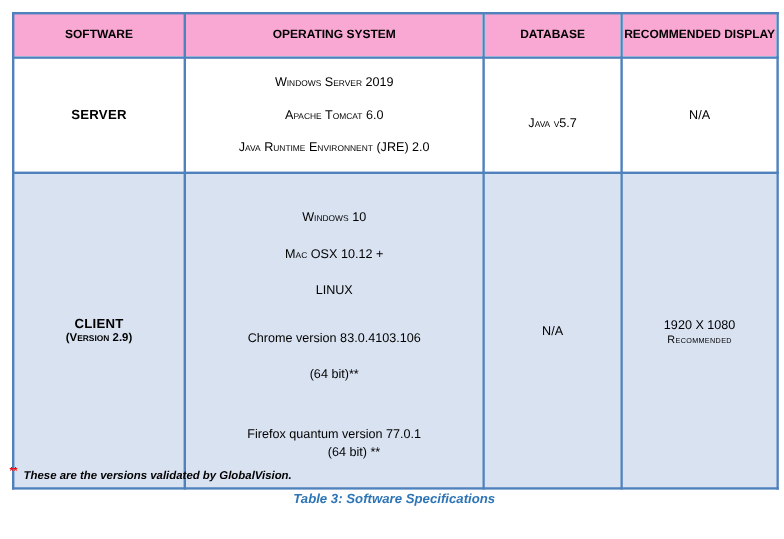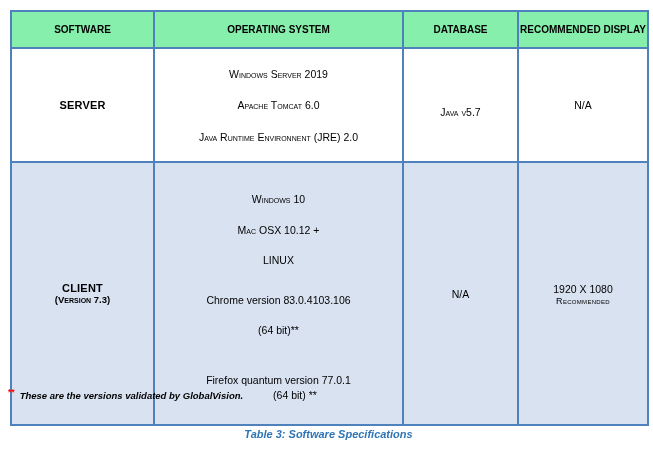--- a/index.html
+++ b/index.html
@@ -24,36 +24,36 @@
     vertical-align: middle;
     overflow: hidden;
   }
   col.c-software { width: 143px; }
   col.c-os       { width: 249px; }
   col.c-db       { width: 115px; }
   col.c-disp     { width: 130px; }
 
   tr.header-row th {
     height: 37px;
-    background: #86efac;
+    background: #f9a8d4;
     font-size: 10px;
     font-weight: bold;
     line-height: 13px;
   }
   tr.server-row td { height: 96px; background: #ffffff; }
   tr.client-row td { height: 263px; background: #d9e2f1; }
 
   .sc { font-variant: small-caps; }
   .cell-title { font-size: 11px; font-weight: bold; letter-spacing: .2px; }
   .cell-sub   { font-size: 9.5px; font-weight: bold; }
   .body-line  { font-size: 10.5px; line-height: 14px; }
 
   td.v-stack-even { vertical-align: middle; }
   .stack-even {
-    height: 112px;
+    height: 94px;
     display: flex; flex-direction: column;
     justify-content: space-evenly; align-items: center;
   }
   td.v-top { vertical-align: top; }
   td.v-top .body-line { margin-top: 14px; }
 
   td.client-os { vertical-align: top; }
   .client-os-stack { display: flex; flex-direction: column; align-items: center; }
   .client-os-stack .l0 { margin-top: 7px; }
   .client-os-stack .l1 { margin-top: 17px; }
@@ -125,21 +125,21 @@
         <div class="body-line sc">Java v5.7</div>
       </td>
       <td>
         <div class="body-line">N/A</div>
       </td>
     </tr>
 
     <tr class="client-row">
       <td>
         <div class="cell-title">CLIENT</div>
-        <div class="cell-sub sc">(Version 7.3)</div>
+        <div class="cell-sub sc">(Version 2.9)</div>
       </td>
       <td class="client-os">
         <div class="client-os-stack">
           <div class="body-line sc l0">Windows 10</div>
           <div class="body-line sc l1">Mac OSX 10.12 +</div>
           <div class="body-line l2">LINUX</div>
           <div class="body-line l3">Chrome version 83.0.4103.106</div>
           <div class="body-line l4">(64 bit)**</div>
           <div class="body-line l5">Firefox quantum version 77.0.1</div>
           <div class="body-line l6">(64 bit) **</div>

